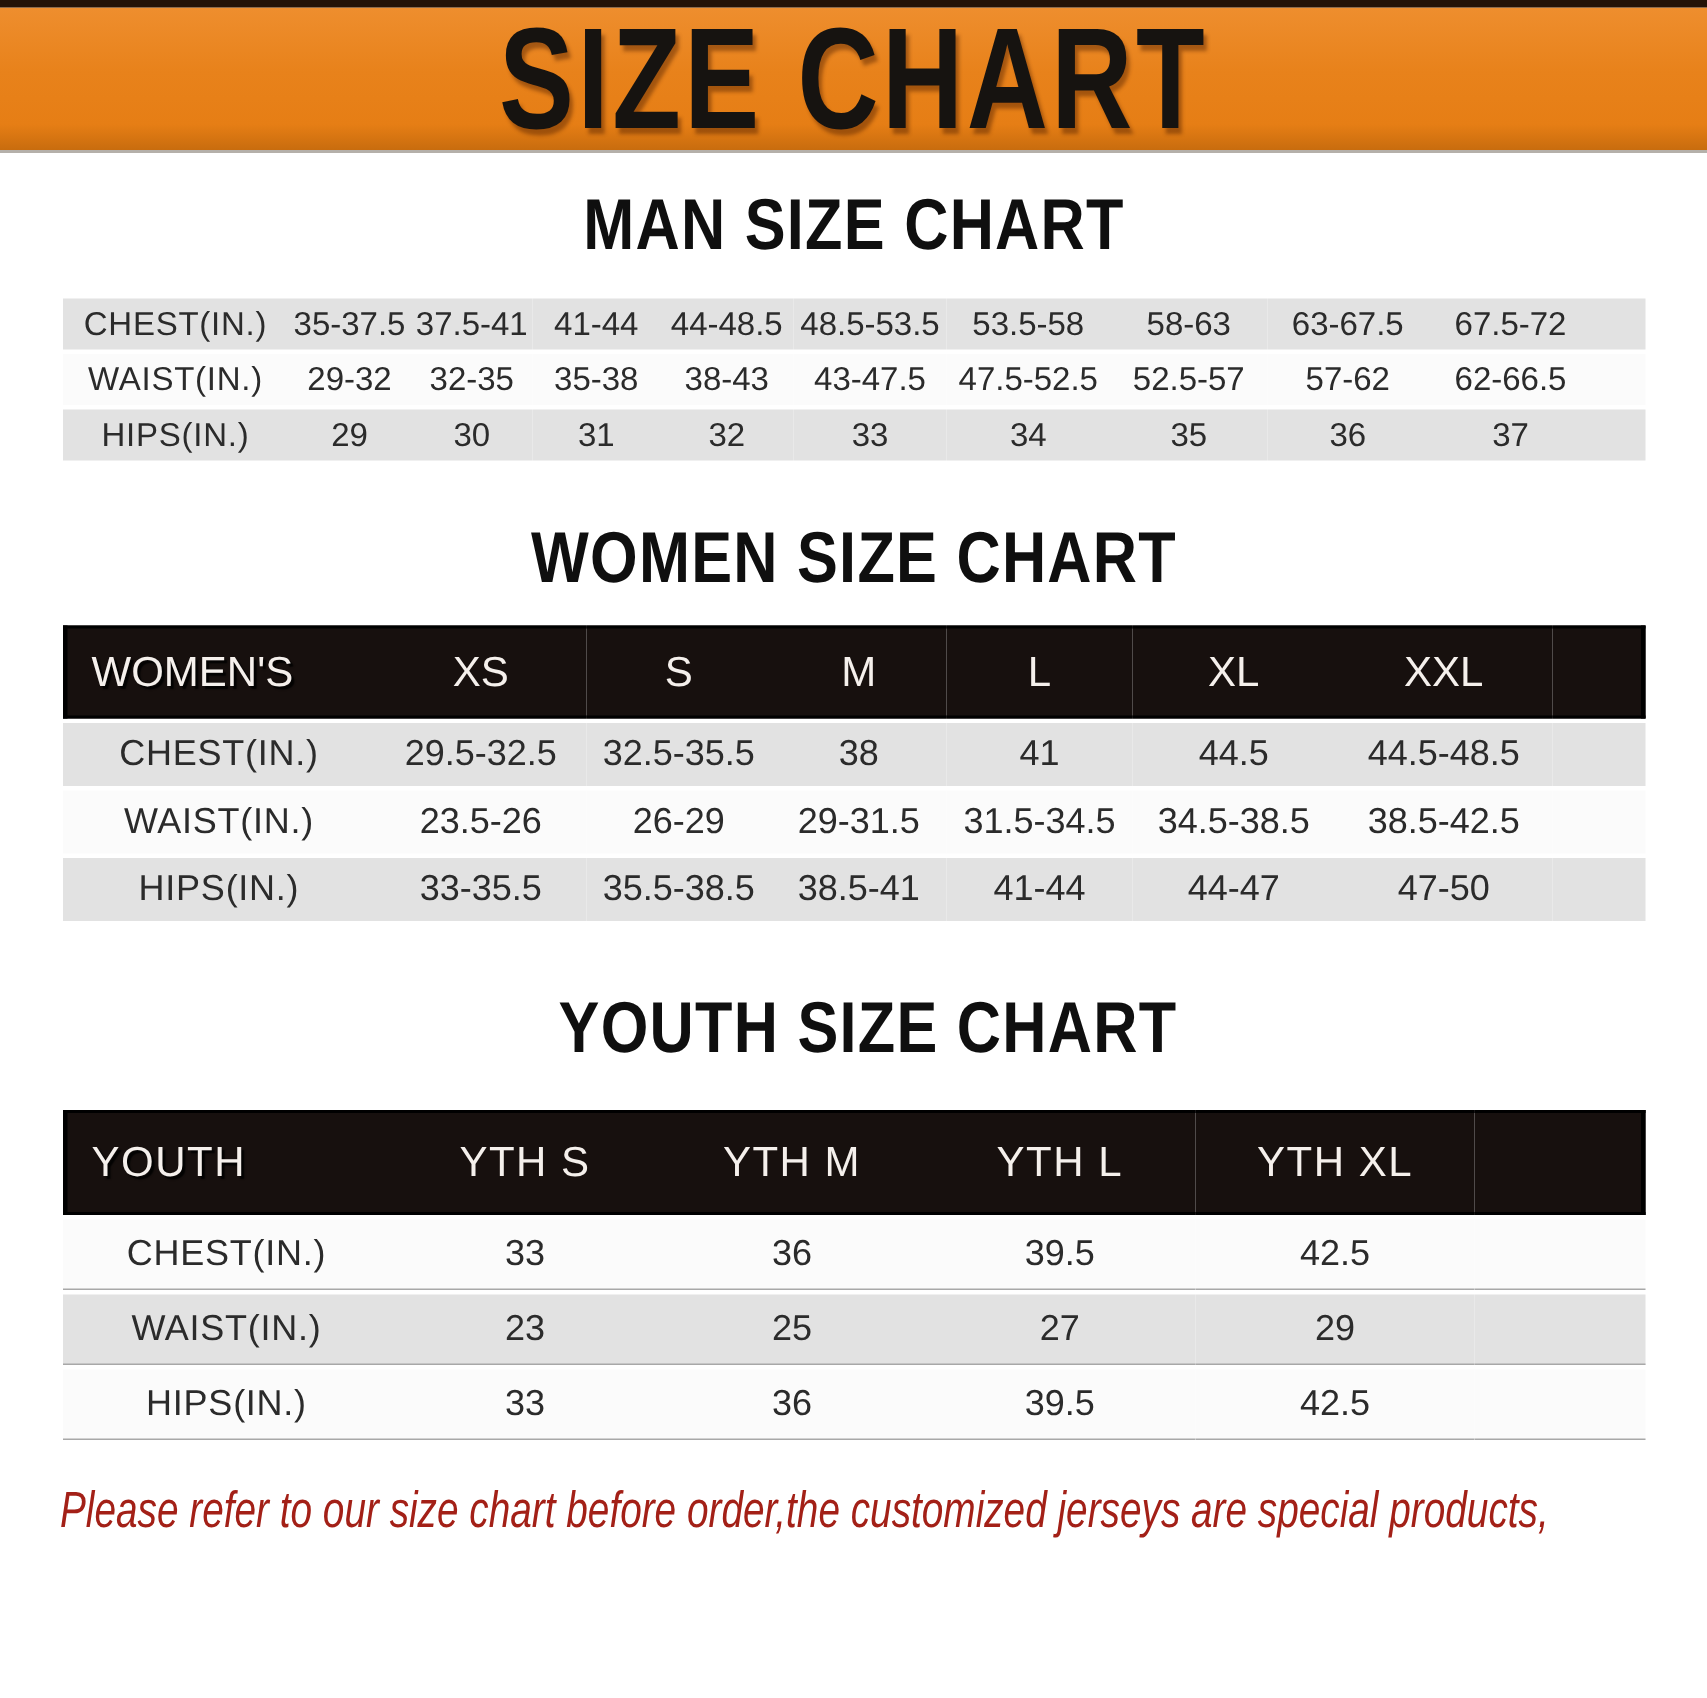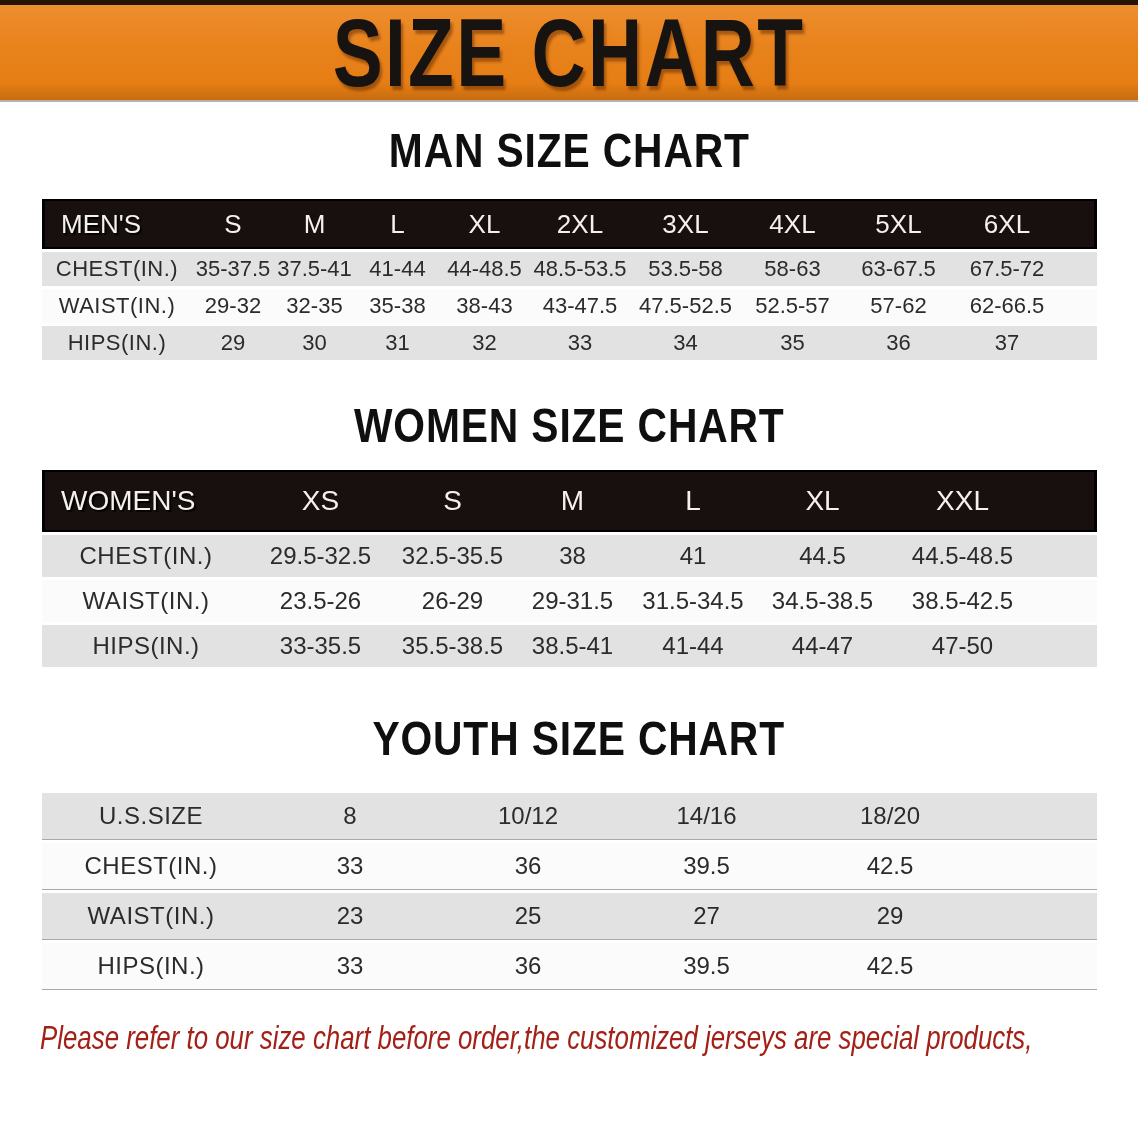--- a/index.html
+++ b/index.html
@@ -91,33 +91,20 @@
       <col style="width:85px">
     <col style="width:89px">
       <col style="width:102px">
       <col style="width:109px">
       <col style="width:105px">
     <col style="width:107px">
       <col style="width:110px">
       <col style="width:35px">
   </colgroup>
   <tbody>
-      <tr class="head">
-    <th class="corner">MEN'S</th>
-    <th>S</th>
-    <th>M</th>
-    <th>L</th>
-    <th>XL</th>
-    <th>2XL</th>
-    <th>3XL</th>
-    <th>4XL</th>
-    <th>5XL</th>
-    <th>6XL</th>
-    <th></th>
-  </tr>
   <tr class="r-gray">
     <td class="row-label">CHEST(IN.)</td>
     <td>35-37.5</td>
     <td>37.5-41</td>
     <td>41-44</td>
     <td>44-48.5</td>
     <td>48.5-53.5</td>
     <td>53.5-58</td>
     <td>58-63</td>
     <td>63-67.5</td>
@@ -219,27 +206,27 @@
 <table class="size-table t-youth">
   <colgroup>
     <col style="width:218px">
       <col style="width:180px">
       <col style="width:176px">
     <col style="width:181px">
       <col style="width:186px">
       <col style="width:114px">
   </colgroup>
   <tbody>
-  <tr class="r-gray">
-    <td class="row-label">U.S.SIZE</td>
-    <td>8</td>
-    <td>10/12</td>
-    <td>14/16</td>
-    <td>18/20</td>
-    <td></td>
+      <tr class="head">
+    <th class="corner">YOUTH</th>
+    <th>YTH S</th>
+    <th>YTH M</th>
+    <th>YTH L</th>
+    <th>YTH XL</th>
+    <th></th>
   </tr>
   <tr class="r-white">
     <td class="row-label">CHEST(IN.)</td>
     <td>33</td>
     <td>36</td>
     <td>39.5</td>
     <td>42.5</td>
     <td></td>
   </tr>
   <tr class="r-gray">

